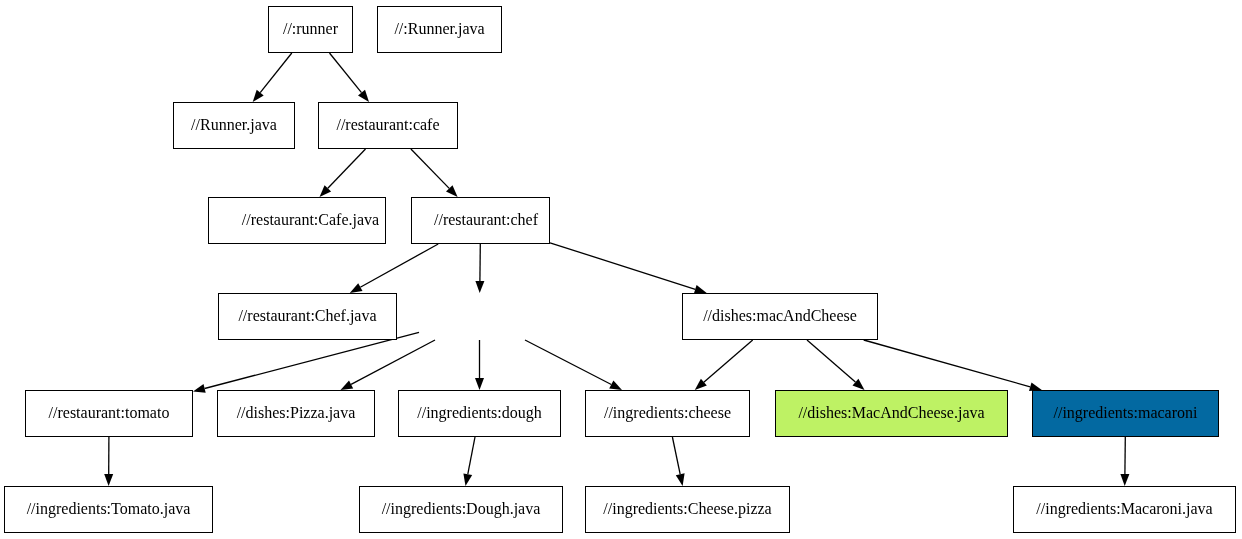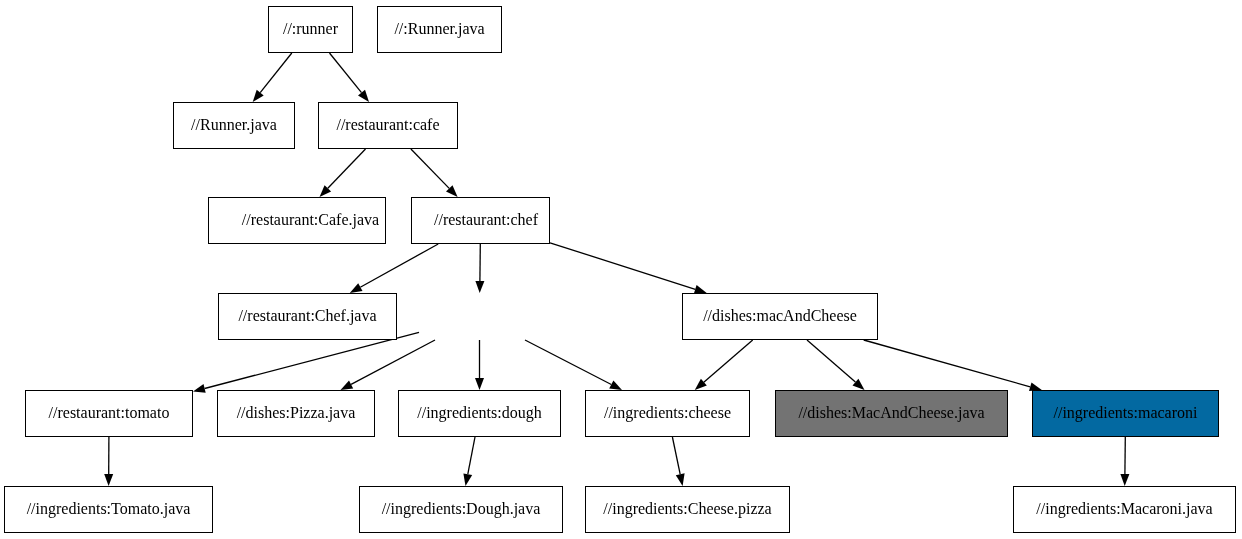--- a/index.html
+++ b/index.html
@@ -111,21 +111,21 @@
     </div>
     <div class="node" style="left: 217px; top: 390px; width: 158px; height: 47px; border-color: rgb(0, 0, 0); background: rgb(255, 255, 255);">
       <span style="color: #000000;">//dishes:Pizza.java</span>
     </div>
     <div class="node" style="left: 398px; top: 390px; width: 163px; height: 47px; border-color: rgb(0, 0, 0); background: rgb(255, 255, 255);">
       <span style="color: rgb(0, 0, 0);">//ingredients:dough</span>
     </div>
     <div class="node" style="left: 585px; top: 390px; width: 165px; height: 47px; border-color: rgb(0, 0, 0); background: rgb(255, 255, 255);">
       <span style="color: rgb(0, 0, 0);">//ingredients:cheese</span>
     </div>
-    <div class="node" style="left: 775px; top: 390px; width: 233px; height: 47px; border-color: rgb(0, 0, 0); background: #737373;">
+    <div class="node" style="left: 775px; top: 390px; width: 233px; height: 47px; border-color: rgb(0, 0, 0); background: #bef264;">
       <span style="color: rgb(0, 0, 0);">//dishes:MacAndCheese.java</span>
     </div>
     <div class="node" style="left: 1032px; top: 390px; width: 187px; height: 47px; border-color: rgb(0, 0, 0); background: #0369a1;">
       <span style="color: rgb(0, 0, 0);">//ingredients:macaroni</span>
     </div>
     <div class="node" style="left: 4px; top: 486px; width: 209px; height: 47px; border-color: rgb(0, 0, 0); background: rgb(255, 255, 255);">
       <span style="color: rgb(0, 0, 0);">//ingredients:Tomato.java</span>
     </div>
     <div class="node" style="left: 359px; top: 486px; width: 204px; height: 47px; border-color: rgb(0, 0, 0); background: rgb(255, 255, 255);">
       <span style="color: rgb(0, 0, 0);">//ingredients:Dough.java</span>

